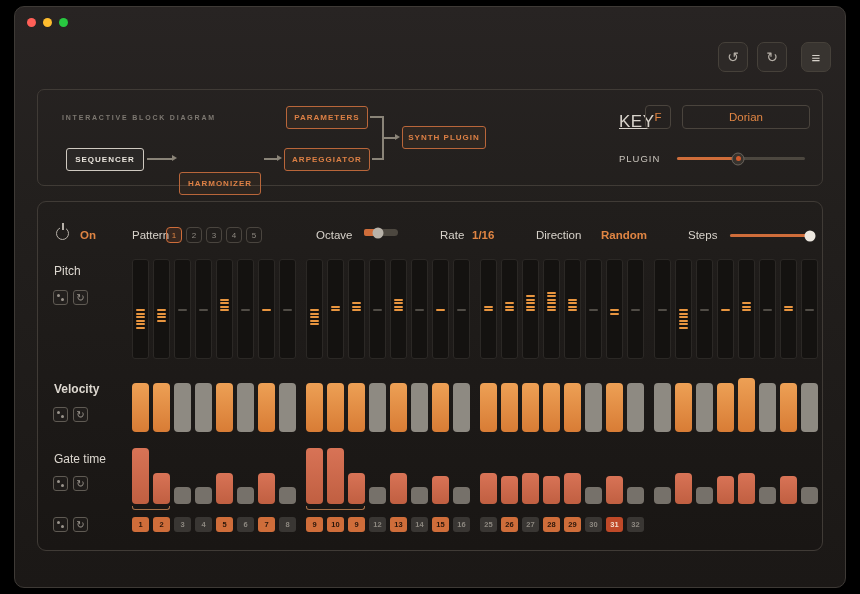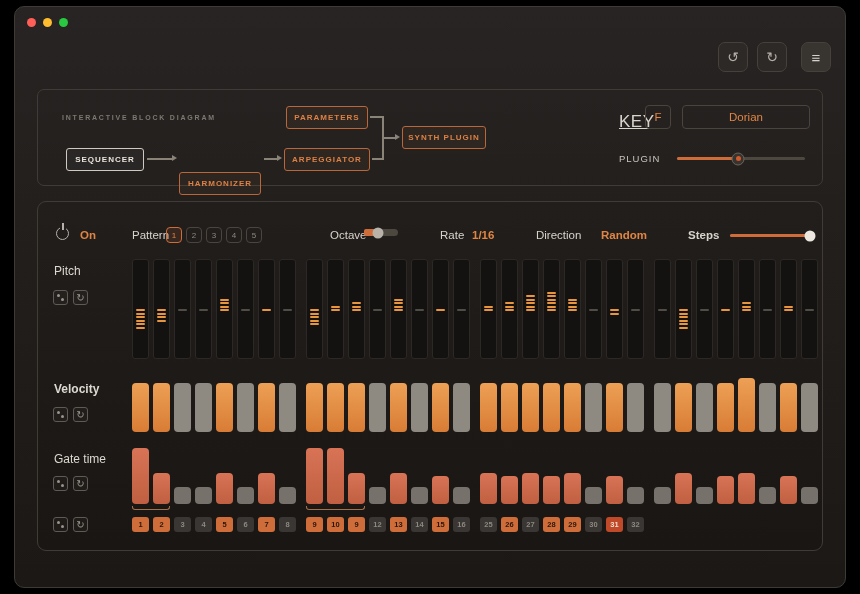--- a/index.html
+++ b/index.html
@@ -168,30 +168,30 @@
     <div class="power"></div>
     <div class="oval" style="left:42px; top:27px;">On</div>
     <div class="ctl" style="left:94px; top:27px;">Pattern</div>
     <div class="pwrap">
         <div class="pbtn active">1</div>
         <div class="pbtn">2</div>
         <div class="pbtn">3</div>
         <div class="pbtn">4</div>
         <div class="pbtn">5</div>
       </div>
-    <div class="ctl" style="left:292px; top:27px;">Octave</div>
+    <div class="ctl" style="left:278px; top:27px;">Octave</div>
     <div class="slider oct-track" style="left:326px; top:27px; width:34px;">
       <div class="sfill" style="width: 42%;"></div>
       <div class="sknob knob-gray" style="left: 42%;"></div>
     </div>
     <div class="ctl" style="left:402px; top:27px;">Rate</div>
     <div class="oval" style="left:434px; top:27px;">1/16</div>
     <div class="ctl" style="left:498px; top:27px;">Direction</div>
     <div class="oval" style="left:563px; top:27px;">Random</div>
-    <div class="ctl" style="left:650px; top:27px;font-weight:bold;">Steps</div>
+    <div class="ctl" style="left:650px; top:27px;">Steps</div>
     <div class="slider" style="left:692px; top:32px; width:80px;">
       <div class="sfill" style="width: 100%;"></div>
       <div class="sknob knob-white" style="left: 100%;"></div>
     </div>
 
     <div class="rowlabel" style="top:62px;">Pitch</div>
     <div class="minipair" style="top:88px;">
       <div class="mini">
           <span class="d1"></span>
           <span class="d2"></span>

